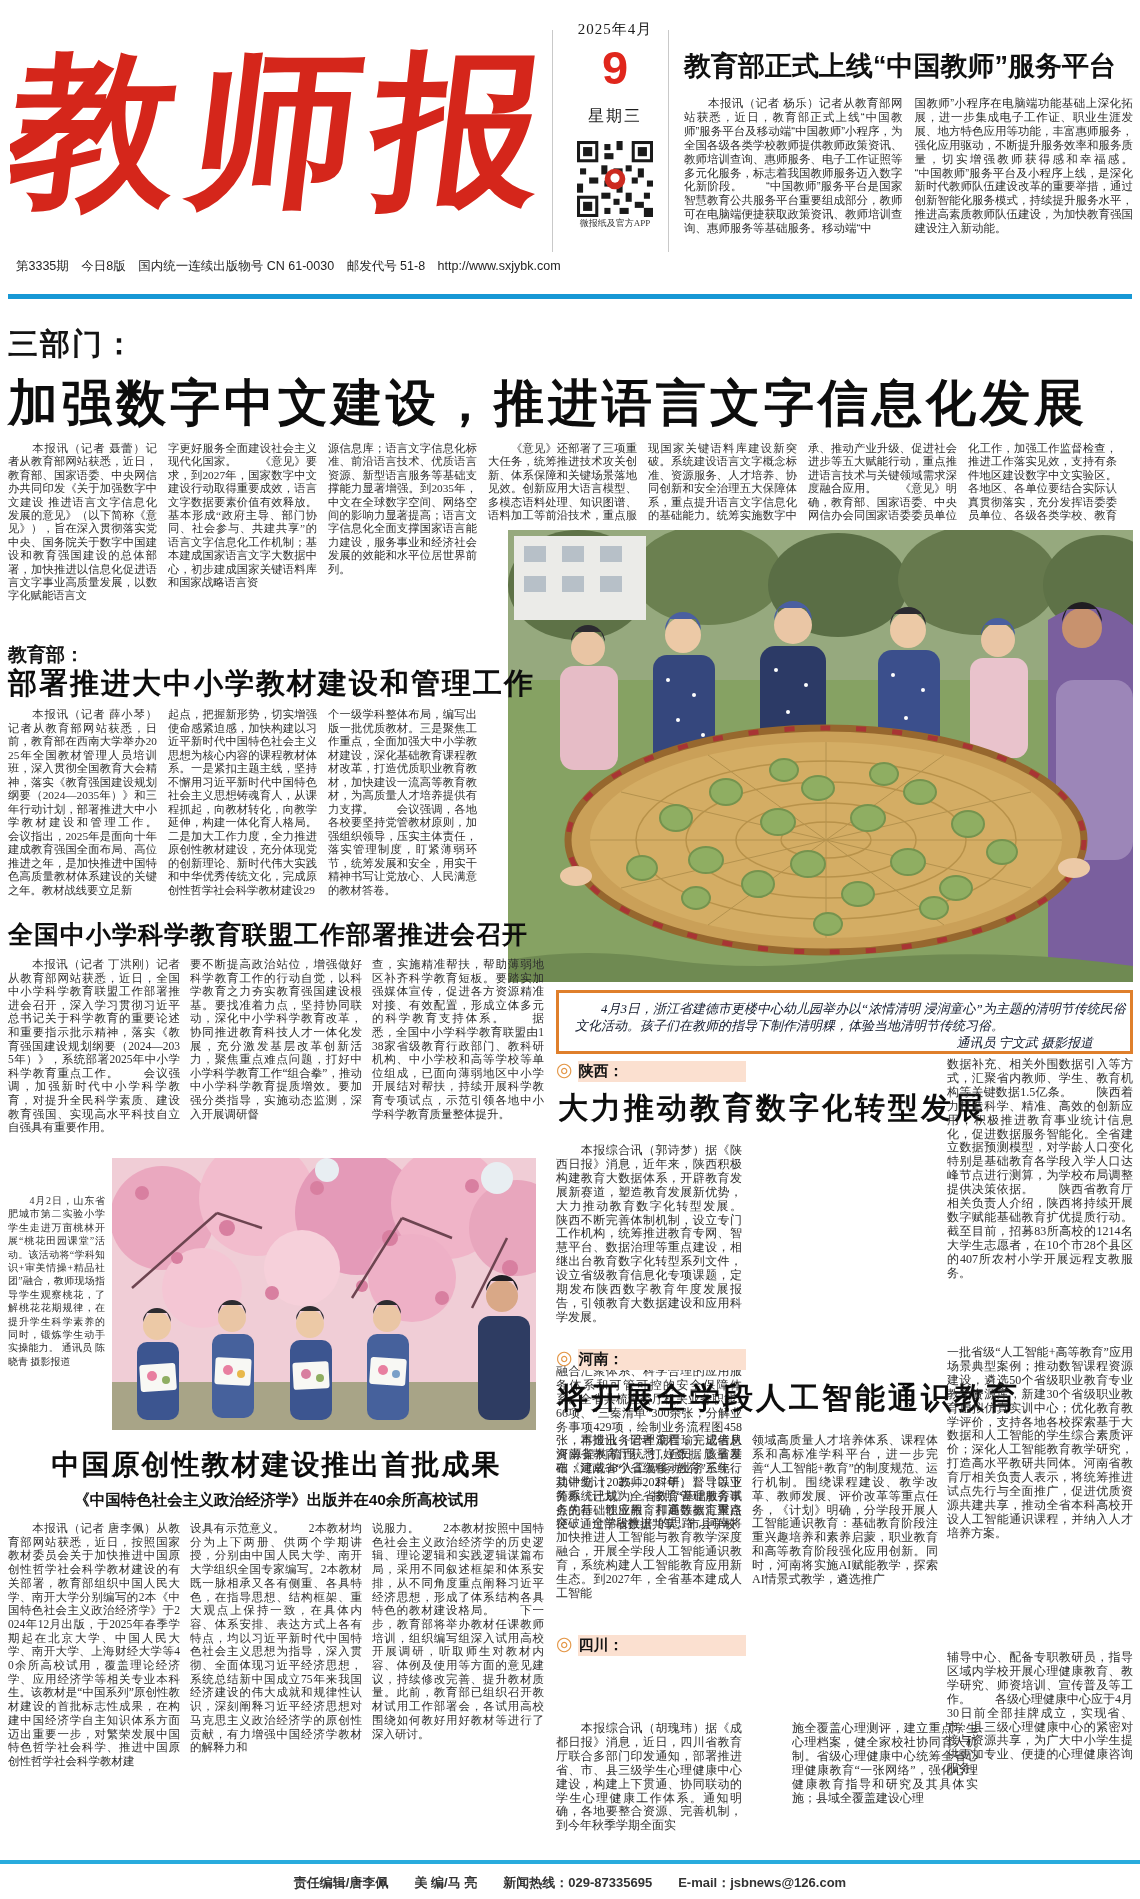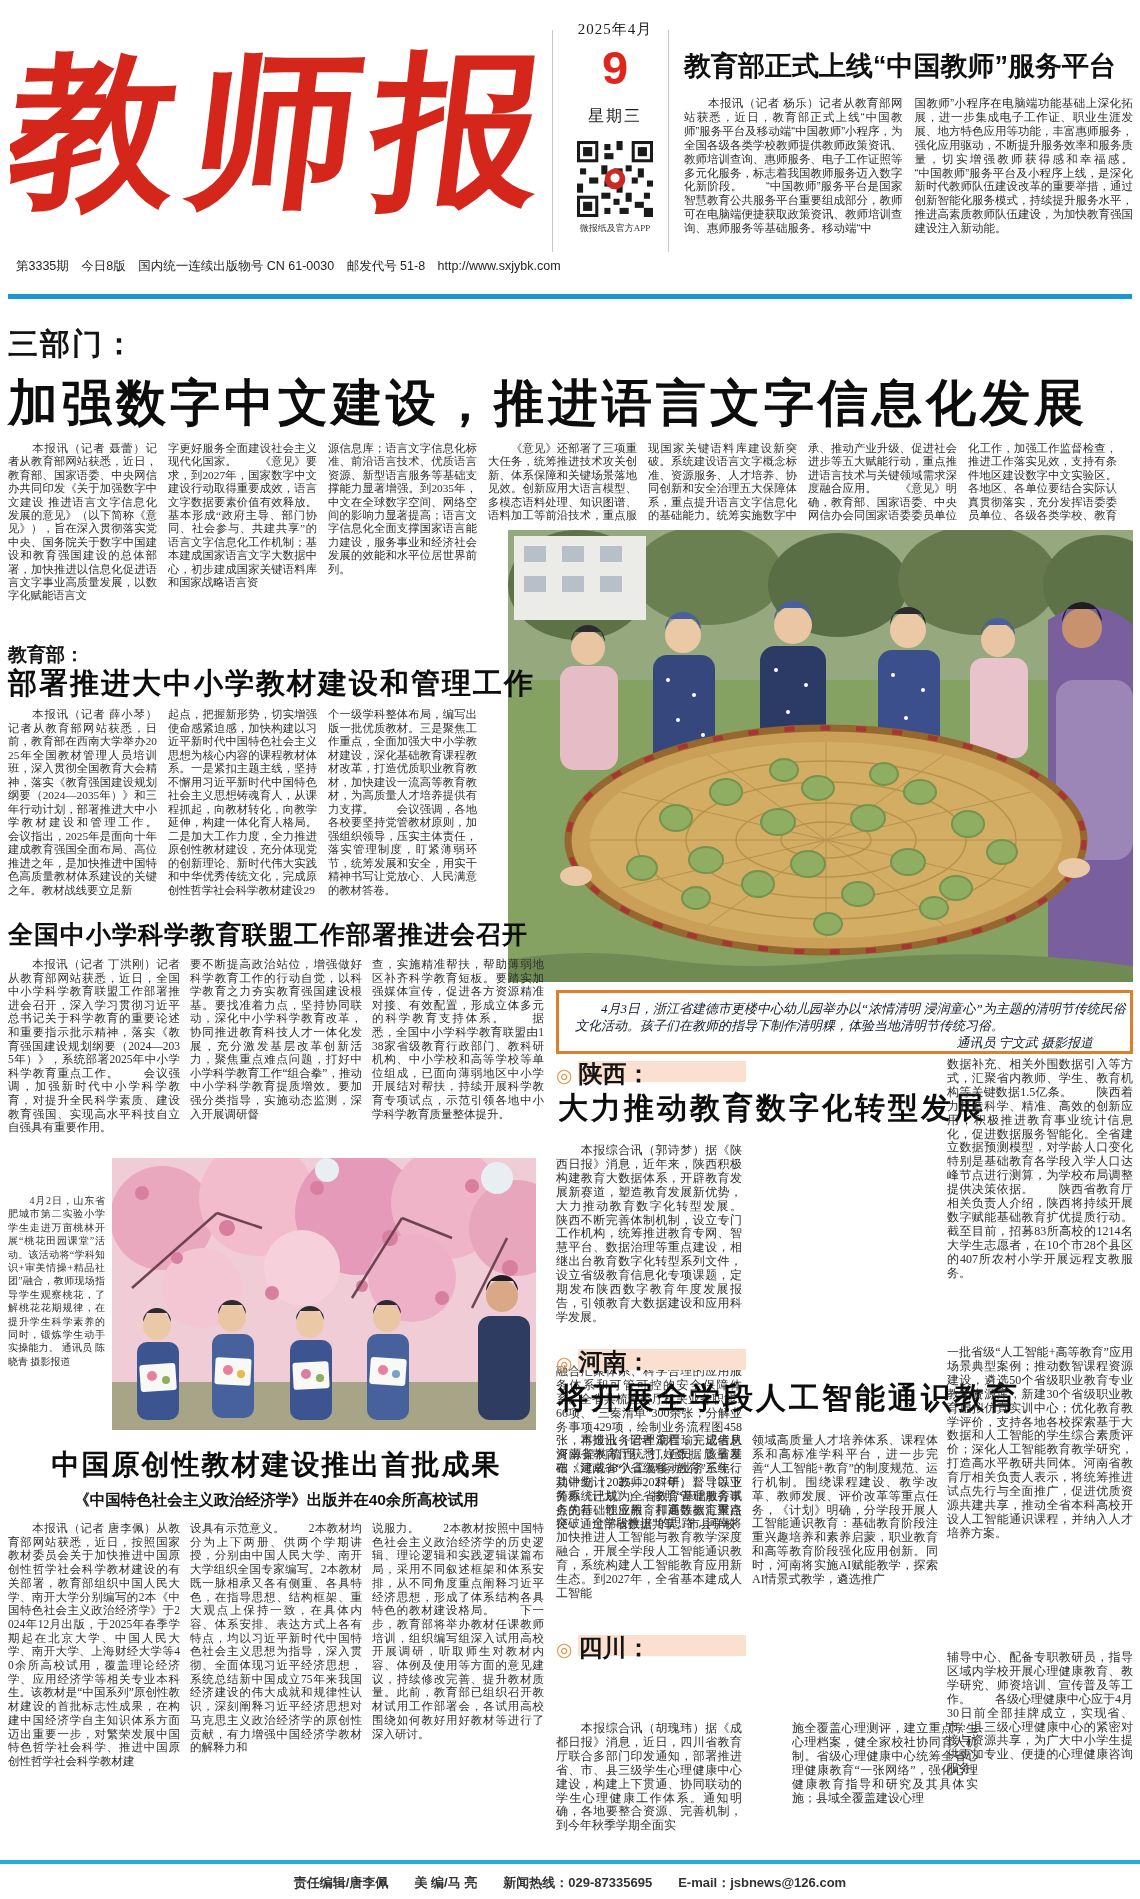--- a/index.html
+++ b/index.html
@@ -16,21 +16,21 @@
     color:#2e2e2e;
   }
   
   #logo-wrap { left:10px; top:10px; width:538px; height:242px; }
   .vline { width:1px; background:#c9c9c9; top:30px; height:222px; }
   #datebox { left:564px; top:20px; width:102px; text-align:center; }
   #ym { font-size:15px; color:#1c1c1c; letter-spacing:1px; }
   #day { font-size:47px; color:#e0261c; font-weight:bold; line-height:1.25; font-family:"Liberation Sans","DejaVu Sans",sans-serif; }
   #weekday { font-size:16px; color:#1c1c1c; margin-top:8px; letter-spacing:2px; }
   #qr { margin:14px auto 0 auto; width:76px; height:76px; display:block; }
-  #qr-label { font-size:9px; color:#333; margin-top:5px; letter-spacing:0; }
+  #qr-label { font-size:9px; color:#333; letter-spacing:0; }
   #top-article { left:684px; top:48px; width:449px; }
   #top-headline { font-size:27px; font-weight:bold; color:#101010; letter-spacing:0px; white-space:nowrap; }
   #top-cols { display:flex; gap:12px; margin-top:13px; }
   #top-cols .col { width:219px; height:141px; font-size:11.5px; line-height:13.9px; }
   #infoline { left:16px; top:258px; font-size:12.5px; color:#1f1f1f; font-family:"Liberation Sans","DejaVu Sans",sans-serif; }
   .bluerule { left:8px; top:294px; width:1124px; height:5px; background:#1798d5; }
   
   #main-kicker { left:8px; top:324px; font-size:30px; font-weight:bold; color:#141414; letter-spacing:2px; }
   #main-headline { left:8px; top:370px; width:1126px; font-size:50px; font-weight:bold; color:#0d0d0d; letter-spacing:4px; white-space:nowrap; }
   #main-cols { left:8px; top:442px; width:1126px; display:flex; gap:11px; }
@@ -60,21 +60,21 @@
   
   #tb-headline { left:8px; top:1446px; width:537px; text-align:center; font-size:28px; font-weight:bold; color:#0d0d0d; letter-spacing:2px; }
   #tb-subhead { left:8px; top:1490px; width:537px; text-align:center; font-size:15.5px; font-weight:bold; color:#141414; }
   #tb-cols { left:8px; top:1522px; width:537px; display:flex; gap:10px; }
   #tb-cols .col { width:172px; height:330px; font-size:11.5px; line-height:13.7px; }
   
   .region { left:556px; width:577px; }
   .r-kicker { position:relative; height:26px; }
   .r-kicker-bar { position:absolute; left:22px; top:3px; width:168px; height:21px; background:#fbe0d0; }
   .r-kicker-circle { position:relative; z-index:2; font-size:19px; color:#e39544; margin-right:2px; }
-  .r-kicker-label { position:relative; z-index:2; font-size:24px; font-weight:bold; color:#141414; font-family:"Liberation Sans","DejaVu Sans",sans-serif; }
+  .r-kicker-label { position:relative; z-index:2; font-size:15px; font-weight:bold; color:#141414; font-family:"Liberation Sans","DejaVu Sans",sans-serif; }
   .r-headline { position:absolute; left:2px; font-size:30px; font-weight:bold; color:#0d0d0d; letter-spacing:3px; white-space:nowrap; font-family:"Liberation Sans","DejaVu Sans",sans-serif; }
   .r-cols12 { position:absolute; left:0; display:flex; gap:10px; }
   .r-cols12 .col { width:186px; font-size:12px; line-height:13.9px; }
   .r-col3 { position:absolute; left:391px; top:0; width:186px; font-size:12px; line-height:13.9px; }
   
   #footer-rule { left:0; top:1860px; width:1140px; height:4px; background:#29abdd; }
   #footer-line { left:0; top:1874px; width:1140px; text-align:center; font-size:13px; font-weight:bold; color:#333; font-family:"Liberation Sans","DejaVu Sans",sans-serif; }
 </style>
 </head>
 <body>

